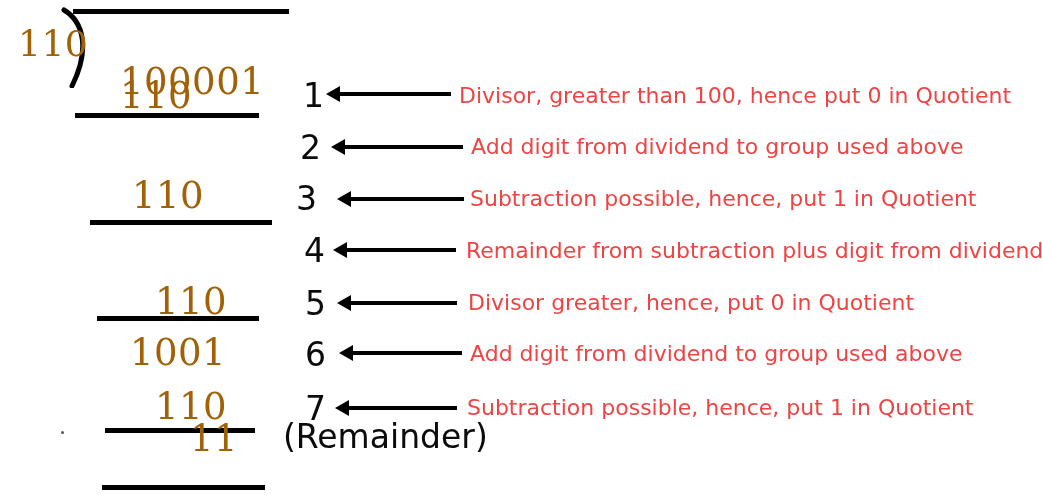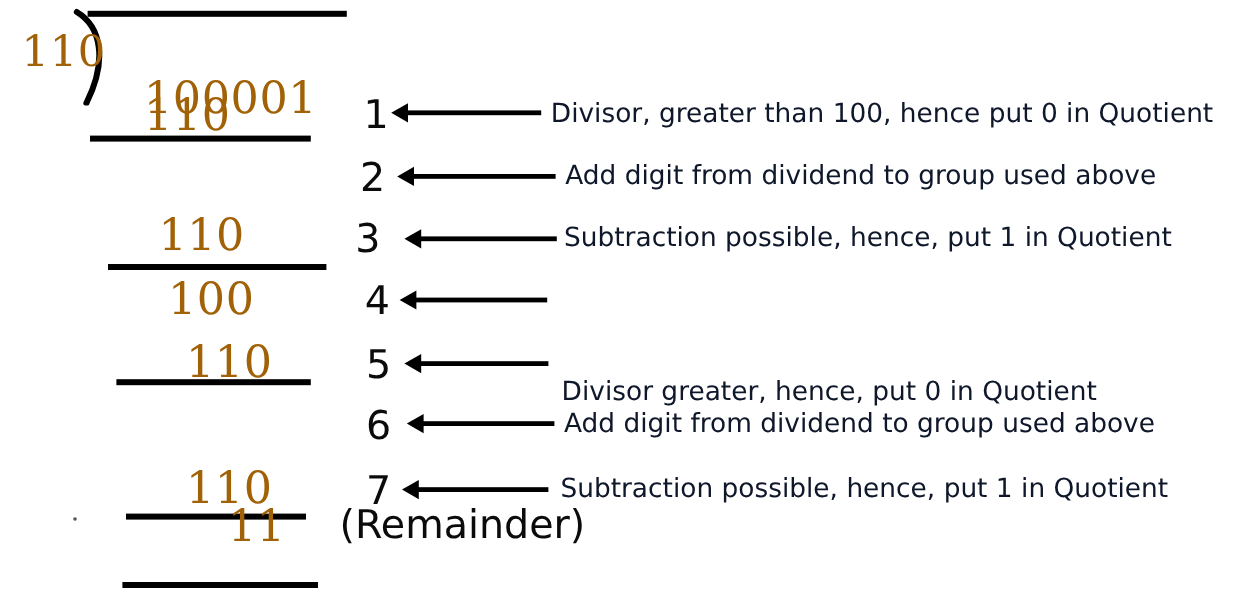--- a/index.html
+++ b/index.html
@@ -89,21 +89,21 @@
     border-bottom: 8px solid transparent;
     border-right: 14px solid #000000;
   }
 
   
   .caption {
     position: absolute;
     font-family: "DejaVu Sans", "Liberation Sans", sans-serif;
     font-size: 22px;
     line-height: 1;
-    color: #0f172a;
+    color: #ef4444;
     white-space: nowrap;
   }
 
   
   .remainder-label {
     position: absolute;
     font-family: "DejaVu Sans", "Liberation Sans", sans-serif;
     font-size: 33px;
     line-height: 1;
     color: #0b0b0b;
@@ -137,26 +137,26 @@
 
   <div class="num" style="left:120px; top:77px;">110</div>
 
   <div class="rule" style="left:75px; top:113px; width:184px;"></div>
 
 
   <div class="num" style="left:132px; top:177px;">110</div>
 
   <div class="rule" style="left:90px; top:220px; width:182px;"></div>
 
-  <div class="num" style="left:140px; top:231px;">100</div>
 
   <div class="num" style="left:155px; top:283px;">110</div>
 
   <div class="rule" style="left:97px; top:316px; width:162px;"></div>
 
+  <div class="num" style="left:130px; top:334px;">1001</div>
 
   <div class="num" style="left:155px; top:388px;">110</div>
 
   <div class="rule" style="left:105px; top:428px; width:150px;"></div>
 
   <div class="num" style="left:190px; top:420px;">11</div>
 
   <div class="rule" style="left:102px; top:485px; width:163px;"></div>
 
   <div class="remainder-label" style="left:283px; top:420px;">(Remainder)</div>
@@ -182,27 +182,28 @@
     <span class="head"></span>
     <span class="shaft"></span>
   </div>
   <div class="caption" style="left:470px; top:188px;">Subtraction possible, hence, put 1 in Quotient</div>
 
   <div class="step" style="left:304px; top:234px;">4</div>
   <div class="arrow" style="left:333px; top:242px; width:123px;">
     <span class="head"></span>
     <span class="shaft"></span>
   </div>
+  <div class="caption" style="left:466px; top:240px;">Remainder from subtraction plus digit from dividend</div>
 
   <div class="step" style="left:305px; top:287px;">5</div>
   <div class="arrow" style="left:337px; top:295px; width:120px;">
     <span class="head"></span>
     <span class="shaft"></span>
   </div>
-  <div class="caption" style="left:468px; top:292px;margin-top:24px;">Divisor greater, hence, put 0 in Quotient</div>
+  <div class="caption" style="left:468px; top:292px;">Divisor greater, hence, put 0 in Quotient</div>
 
   <div class="step" style="left:305px; top:338px;">6</div>
   <div class="arrow" style="left:339px; top:345px; width:123px;">
     <span class="head"></span>
     <span class="shaft"></span>
   </div>
   <div class="caption" style="left:470px; top:343px;">Add digit from dividend to group used above</div>
 
   <div class="step" style="left:305px; top:392px;">7</div>
   <div class="arrow" style="left:335px; top:400px; width:122px;">

